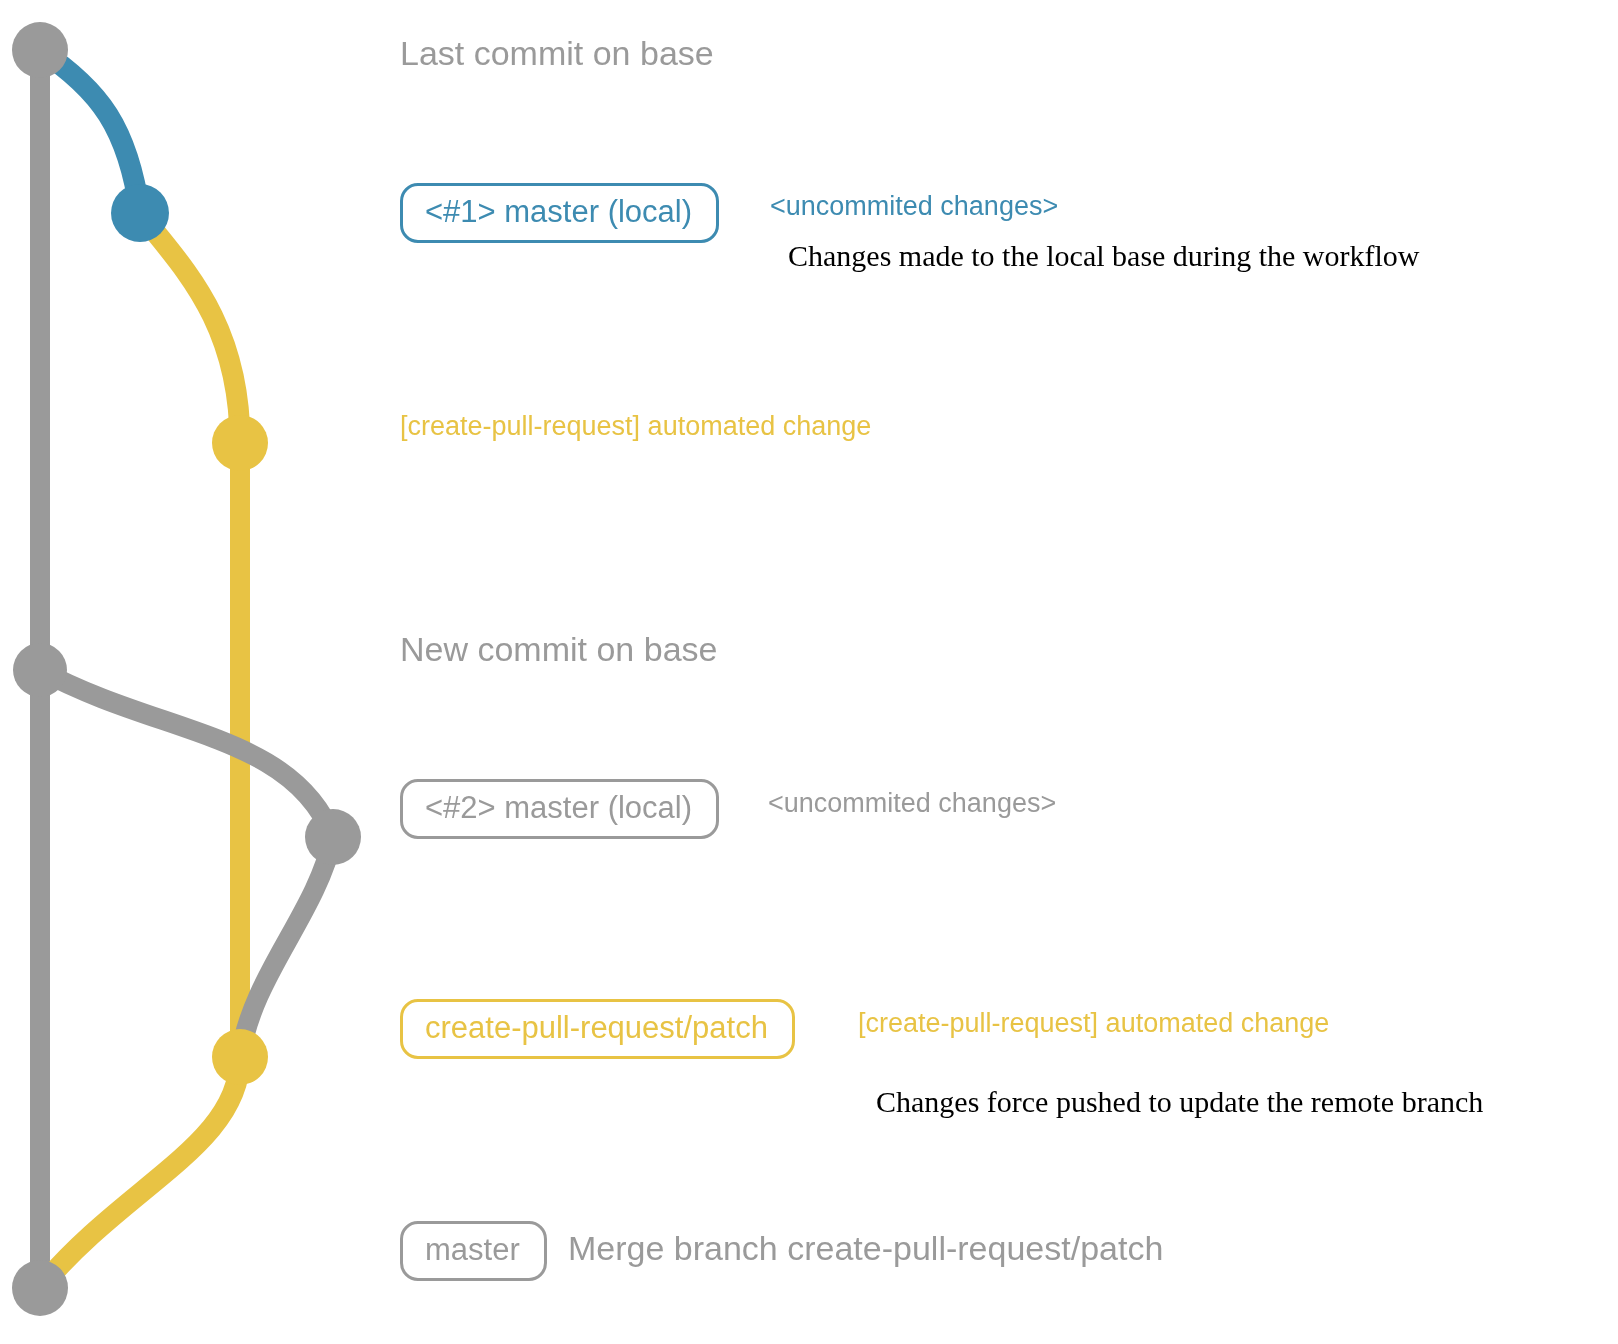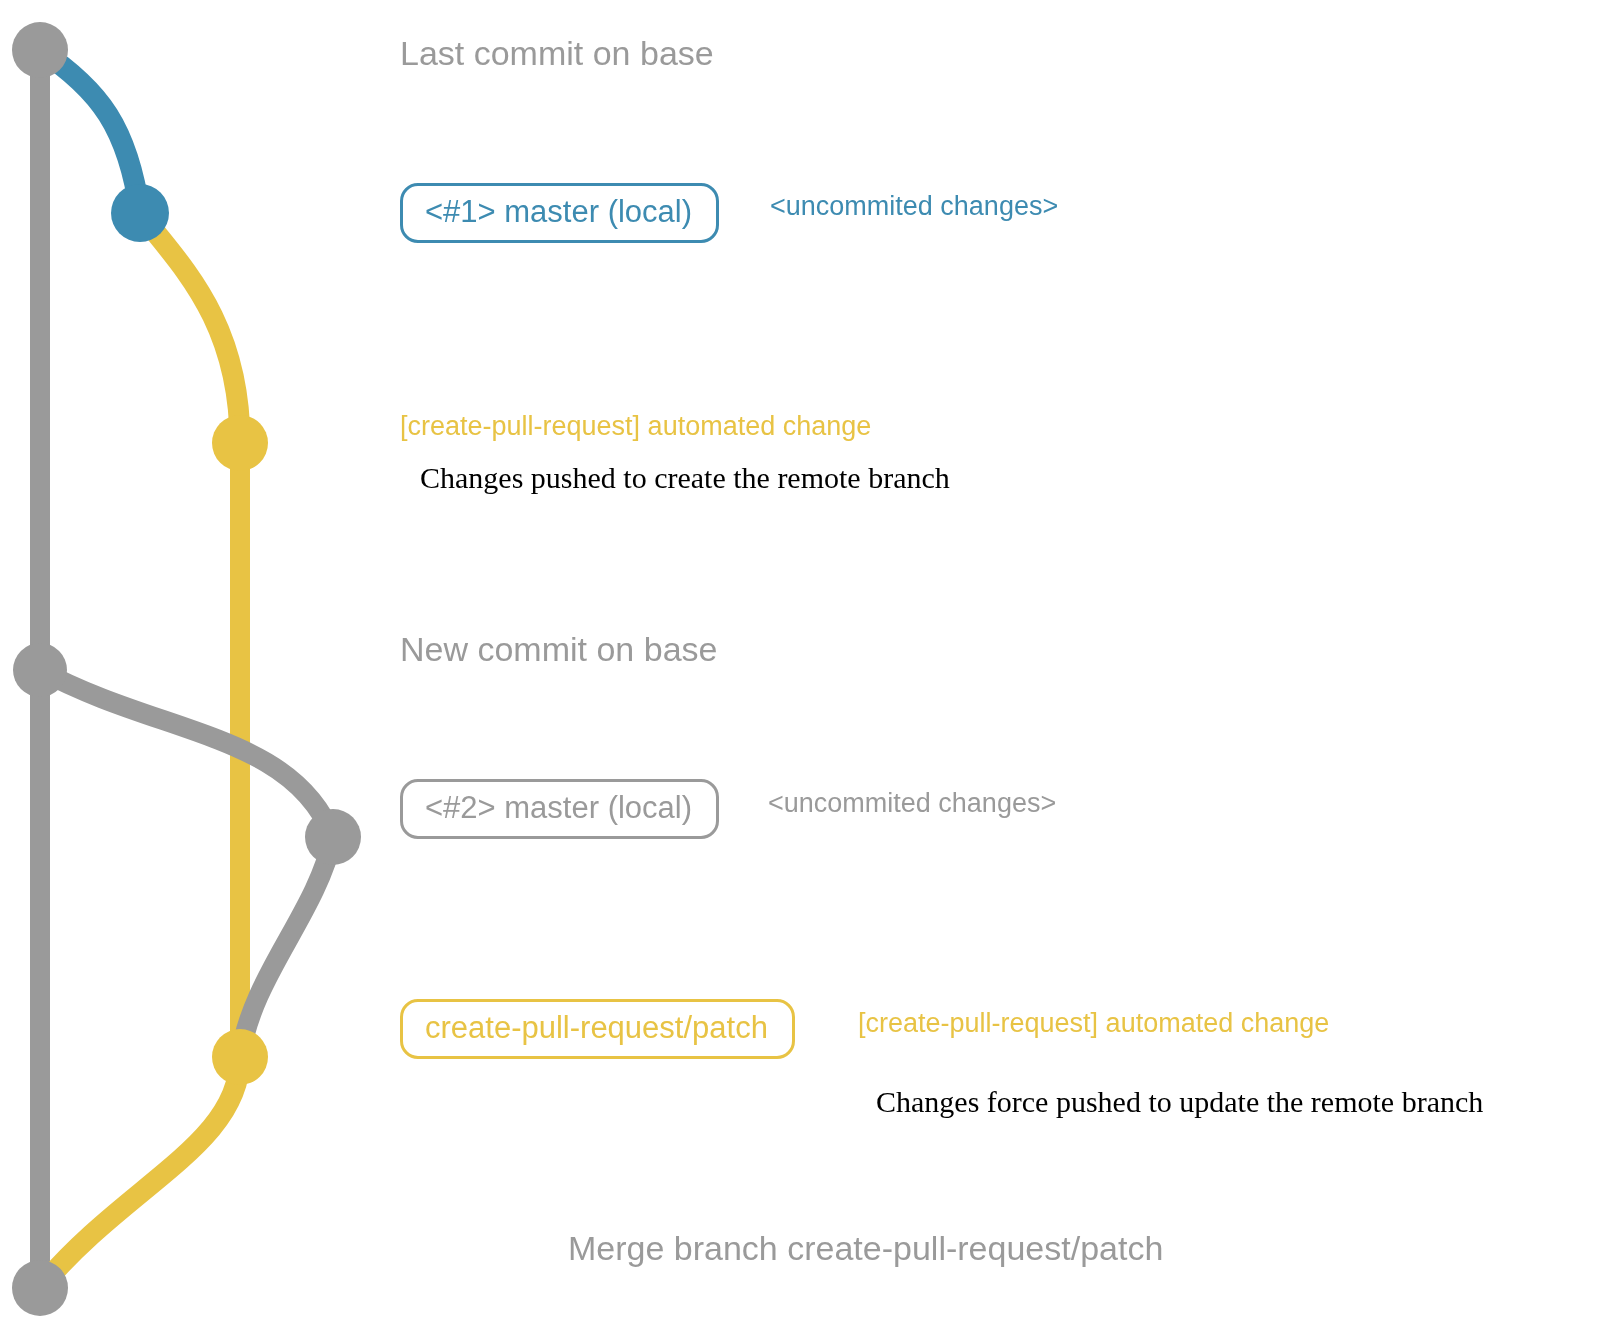--- a/index.html
+++ b/index.html
@@ -94,28 +94,29 @@
     <circle cx="40" cy="670" r="27" class="fill-gray"></circle>
     <circle cx="333" cy="837" r="28" class="fill-gray"></circle>
     <circle cx="240" cy="1057" r="28" class="fill-yellow"></circle>
     <circle cx="40" cy="1288" r="28" class="fill-gray"></circle>
   </svg>
 
   <div class="caption" style="left:400px; top:34px;">Last commit on base</div>
 
   <div class="pill pill-blue" style="left:400px; top:183px;">&lt;#1&gt; master (local)</div>
   <div class="msg msg-blue" style="left:770px; top:191px;">&lt;uncommited changes&gt;</div>
+  <div class="desc" style="left:788px; top:239px;">Changes made to the local base during the workflow</div>
 
   <div class="msg msg-yellow" style="left:400px; top:411px;">[create-pull-request] automated change</div>
-  <div class="desc" style="left:420px; top:461px;">Changes pushed to create the remote branch</div>
 
   <div class="caption" style="left:400px; top:630px;">New commit on base</div>
 
   <div class="pill pill-gray" style="left:400px; top:779px;">&lt;#2&gt; master (local)</div>
   <div class="msg msg-gray" style="left:768px; top:788px;">&lt;uncommited changes&gt;</div>
 
   <div class="pill pill-yellow" style="left:400px; top:999px;">create-pull-request/patch</div>
   <div class="msg msg-yellow" style="left:858px; top:1008px;">[create-pull-request] automated change</div>
   <div class="desc" style="left:876px; top:1085px;">Changes force pushed to update the remote branch</div>
 
+  <div class="pill pill-gray" style="left:400px; top:1221px;">master</div>
   <div class="caption" style="left:568px; top:1229px;">Merge branch create-pull-request/patch</div>
 
 </div>
 
 </body></html>

